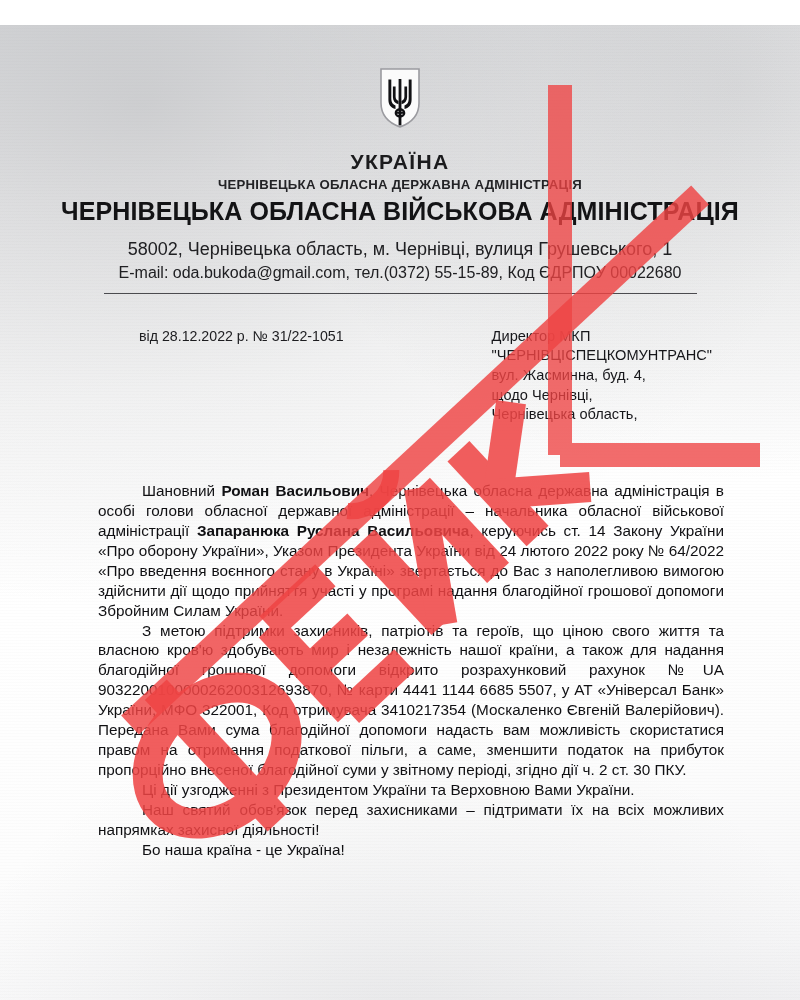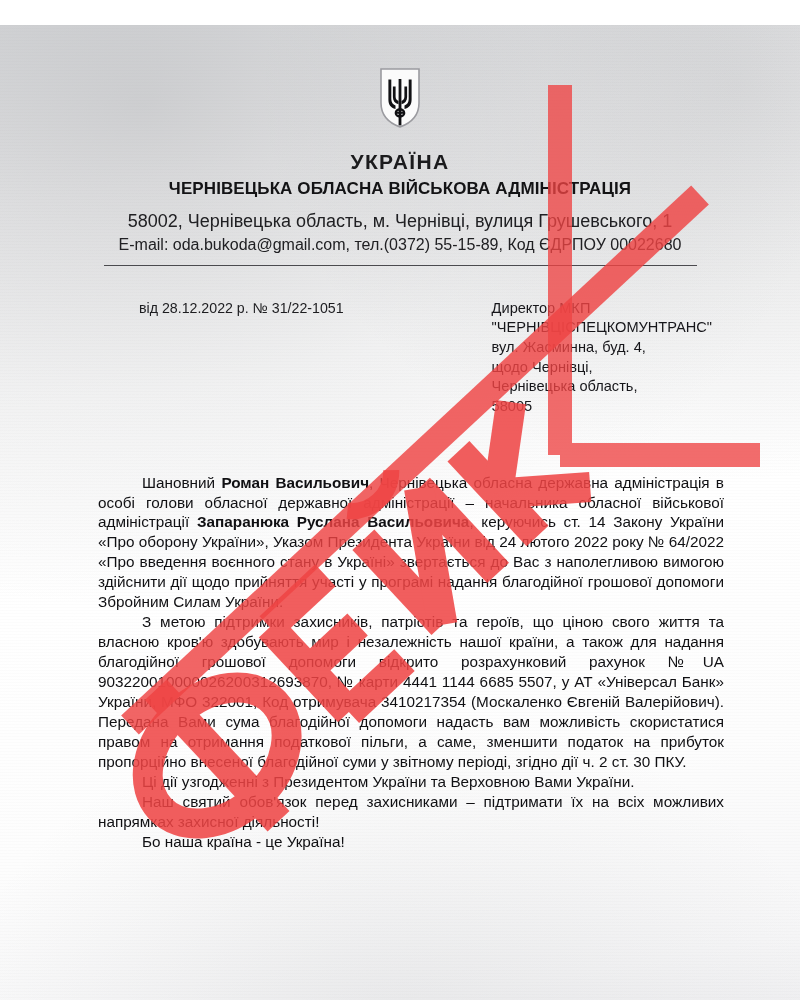--- a/index.html
+++ b/index.html
@@ -71,21 +71,21 @@
   }
   .lh-oda {
     font-size: 13.2px;
     font-weight: 600;
     letter-spacing: 0.25px;
     color: #232326;
     margin-top: 4px;
     line-height: 1.12;
   }
   .lh-ova {
-    font-size: 17px;
+    font-size: 25px;
     font-weight: 700;
     letter-spacing: 0.1px;
     color: #131315;
     margin-top: 5px;
     line-height: 1.14;
     white-space: nowrap;
   }
   .lh-addr {
     font-size: 18px;
     color: #202023;
@@ -191,36 +191,36 @@
                      m0 2.3 c1.8 0 3.1 1.1 3.1 2.4 s-1.3 2.3-3.1 2.3 -3.1-1.0-3.1-2.3 1.3-2.4 3.1-2.4 Z"></path>
             <path d="M17.0 44.8 h10 v2.0 h-10 Z"></path>
             <path d="M20.6 49.4 h2.8 v9.0 h-2.8 Z"></path>
           </g>
         </svg>
       </span>
     </div>
 
     <div class="letterhead">
       <div class="lh-country">УКРАЇНА</div>
+      <div class="lh-oda">ЧЕРНІВЕЦЬКА ОБЛАСНА ДЕРЖАВНА АДМІНІСТРАЦІЯ</div>
       <div class="lh-ova">ЧЕРНІВЕЦЬКА ОБЛАСНА ВІЙСЬКОВА АДМІНІСТРАЦІЯ</div>
       <div class="lh-addr">58002, Чернівецька область, м. Чернівці, вулиця Грушевського, 1</div>
       <div class="lh-contact">E-mail: oda.bukoda@gmail.com, тел.(0372) 55-15-89, Код ЄДРПОУ 00022680</div>
     </div>
 
     <div class="rule"></div>
 
     <div class="ref-row">
       <div class="ref-date">від 28.12.2022 р. № 31/22-1051</div>
       <div class="addressee">
         <div>Директор МКП</div>
         <div>"ЧЕРНІВЦІСПЕЦКОМУНТРАНС"</div>
         <div>вул. Жасминна, буд. 4,</div>
         <div>щодо Чернівці,</div>
         <div>Чернівецька область,</div>
-        <div>58005</div>
       </div>
     </div>
 
     <div class="body">
       <p><span>Шановний </span><b>Роман Васильович</b><span>, Чернівецька обласна державна адміністрація в особі голови обласної державної адміністрації – начальника обласної військової адміністрації </span><b>Запаранюка Руслана Васильовича</b><span>, керуючись ст. 14 Закону України «Про оборону України», Указом Президента України від 24 лютого 2022 року № 64/2022 «Про введення воєнного стану в Україні» звертається до Вас з наполегливою вимогою здійснити дії щодо прийняття участі у програмі надання благодійної грошової допомоги Збройним Силам України.</span></p>
       <p>З метою підтримки захисників, патріотів та героїв, що ціною свого життя та власною кров'ю здобувають мир і незалежність нашої країни, а також для надання благодійної грошової допомоги відкрито розрахунковий рахунок  №UA 903220010000026200312693870, № карти 4441 1144 6685 5507, у АТ «Універсал Банк» України, МФО 322001, Код отримувача 3410217354 (Москаленко Євгеній Валерійович). Передана Вами сума благодійної допомоги надасть вам можливість скористатися правом на  отримання податкової пільги, а саме, зменшити податок на прибуток пропорційно внесеної благодійної суми у звітному періоді, згідно дії ч. 2 ст. 30 ПКУ.</p>
       <p class="last-of-block">Ці дії узгодженні з Президентом України та Верховною Вами України.</p>
       <p>Наш святий обов'язок перед захисниками – підтримати їх на всіх можливих напрямках захисної діяльності!</p>
       <p class="last-of-block">Бо наша країна - це Україна!</p>
     </div>

